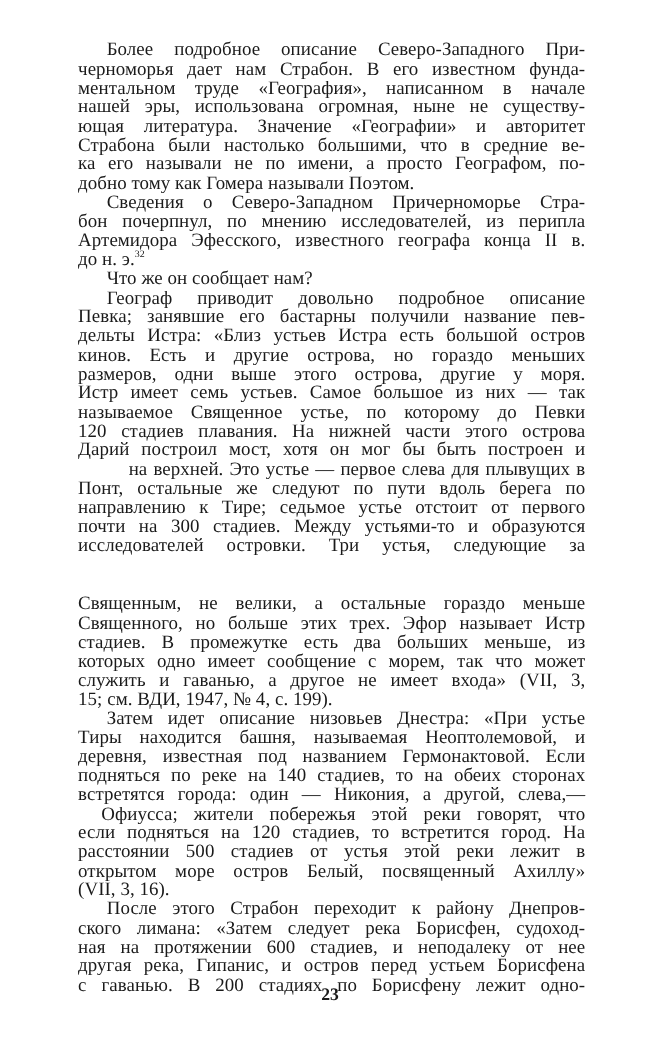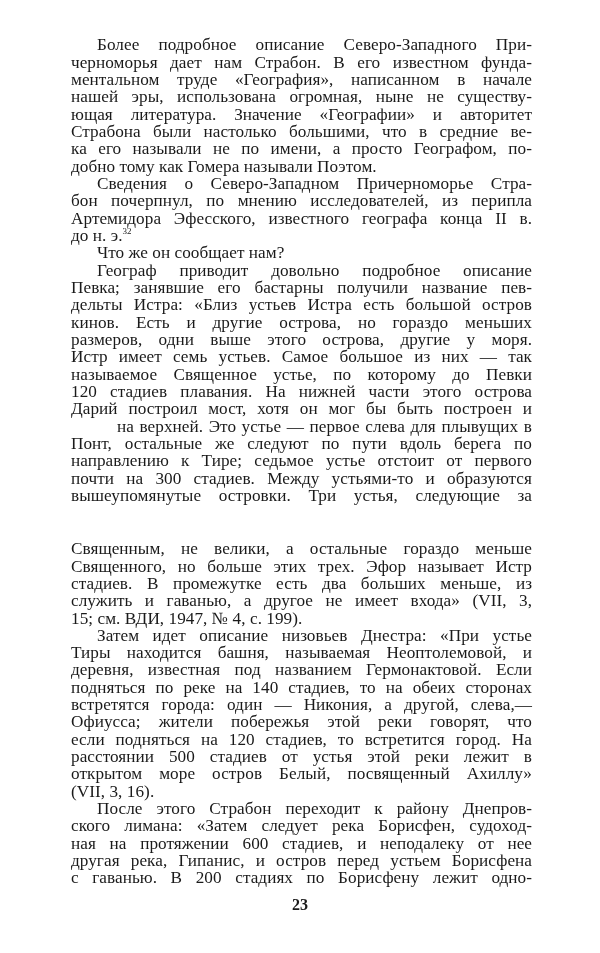--- a/index.html
+++ b/index.html
@@ -49,32 +49,33 @@
     <div class="line" style="line-height: 17.3333px; height: 17.3333px;"><span>кинов. Есть и другие острова, но гораздо меньших</span></div>
     <div class="line" style="line-height: 17.3333px; height: 17.3333px;"><span>размеров, одни выше этого острова, другие у моря.</span></div>
     <div class="line" style="line-height: 17.3333px; height: 17.3333px;"><span>Истр имеет семь устьев. Самое большое из них — так</span></div>
     <div class="line" style="line-height: 17.3333px; height: 17.3333px;"><span>называемое Священное устье, по которому до Певки</span></div>
     <div class="line" style="line-height: 17.3333px; height: 17.3333px;"><span>120 стадиев плавания. На нижней части этого острова</span></div>
     <div class="line" style="line-height: 17.3333px; height: 17.3333px;"><span>Дарий построил мост, хотя он мог бы быть построен и</span></div>
     <div class="line" style="line-height: 17.3333px; height: 17.3333px; margin-left: 46px;"><span>на верхней. Это устье — первое слева для плывущих в</span></div>
     <div class="line" style="line-height: 17.3333px; height: 17.3333px;"><span>Понт, остальные же следуют по пути вдоль берега по</span></div>
     <div class="line" style="line-height: 17.3333px; height: 17.3333px;"><span>направлению к Тире; седьмое устье отстоит от первого</span></div>
     <div class="line" style="line-height: 17.3333px; height: 17.3333px;"><span>почти на 300 стадиев. Между устьями-то и образуются</span></div>
-    <div class="line" style="line-height: 17.3333px; height: 17.3333px;"><span>вышеупомянутые островки. Три устья, следующие за</span></div>
+    <div class="line" style="line-height: 17.3333px; height: 17.3333px;"><span>исследователей островки. Три устья, следующие за</span></div>
     <div class="line" style="line-height: 17.3333px; height: 17.3333px; margin-top: 36px;"><span>Священным, не велики, а остальные гораздо меньше</span></div>
     <div class="line" style="line-height: 17.3333px; height: 17.3333px;"><span>Священного, но больше этих трех. Эфор называет Истр</span></div>
     <div class="line" style="line-height: 17.3333px; height: 17.3333px;"><span>стадиев. В промежутке есть два больших меньше, из</span></div>
+    <div class="line" style="line-height: 17.3333px; height: 17.3333px;"><span>которых одно имеет сообщение с морем, так что может</span></div>
     <div class="line" style="line-height: 17.3333px; height: 17.3333px;"><span>служить и гаванью, а другое не имеет входа» (VII, 3,</span></div>
     <div class="line last" style="line-height: 17.3333px; height: 17.3333px;"><span>15; см. ВДИ, 1947, № 4, с. 199).</span></div>
     <div class="line indent" style="line-height: 17.3333px; height: 17.3333px;"><span>Затем идет описание низовьев Днестра: «При устье</span></div>
     <div class="line" style="line-height: 17.3333px; height: 17.3333px;"><span>Тиры находится башня, называемая Неоптолемовой, и</span></div>
     <div class="line" style="line-height: 17.3333px; height: 17.3333px;"><span>деревня, известная под названием Гермонактовой. Если</span></div>
     <div class="line" style="line-height: 17.3333px; height: 17.3333px;"><span>подняться по реке на 140 стадиев, то на обеих сторонах</span></div>
     <div class="line" style="line-height: 17.3333px; height: 17.3333px;"><span>встретятся города: один — Никония, а другой, слева,—</span></div>
-    <div class="line" style="line-height: 17.3333px; height: 17.3333px;"><span>Офиусса; жители побережья этой реки говорят, что</span></div>
+    <div class="line" style="line-height: 17.3333px; height: 17.3333px; margin-left: 21px;"><span>Офиусса; жители побережья этой реки говорят, что</span></div>
     <div class="line" style="line-height: 17.3333px; height: 17.3333px;"><span>если подняться на 120 стадиев, то встретится город. На</span></div>
     <div class="line" style="line-height: 17.3333px; height: 17.3333px;"><span>расстоянии 500 стадиев от устья этой реки лежит в</span></div>
     <div class="line" style="line-height: 17.3333px; height: 17.3333px;"><span>открытом море остров Белый, посвященный Ахиллу»</span></div>
     <div class="line last" style="line-height: 17.3333px; height: 17.3333px;"><span>(VII, 3, 16).</span></div>
     <div class="line indent" style="line-height: 17.3333px; height: 17.3333px;"><span>После этого Страбон переходит к району Днепров-</span></div>
     <div class="line" style="line-height: 17.3333px; height: 17.3333px;"><span>ского лимана: «Затем следует река Борисфен, судоход-</span></div>
     <div class="line" style="line-height: 17.3333px; height: 17.3333px;"><span>ная на протяжении 600 стадиев, и неподалеку от нее</span></div>
     <div class="line" style="line-height: 17.3333px; height: 17.3333px;"><span>другая река, Гипанис, и остров перед устьем Борисфена</span></div>
     <div class="line" style="line-height: 17.3333px; height: 17.3333px;"><span>с гаванью. В 200 стадиях по Борисфену лежит одно-</span></div>
   </div>

